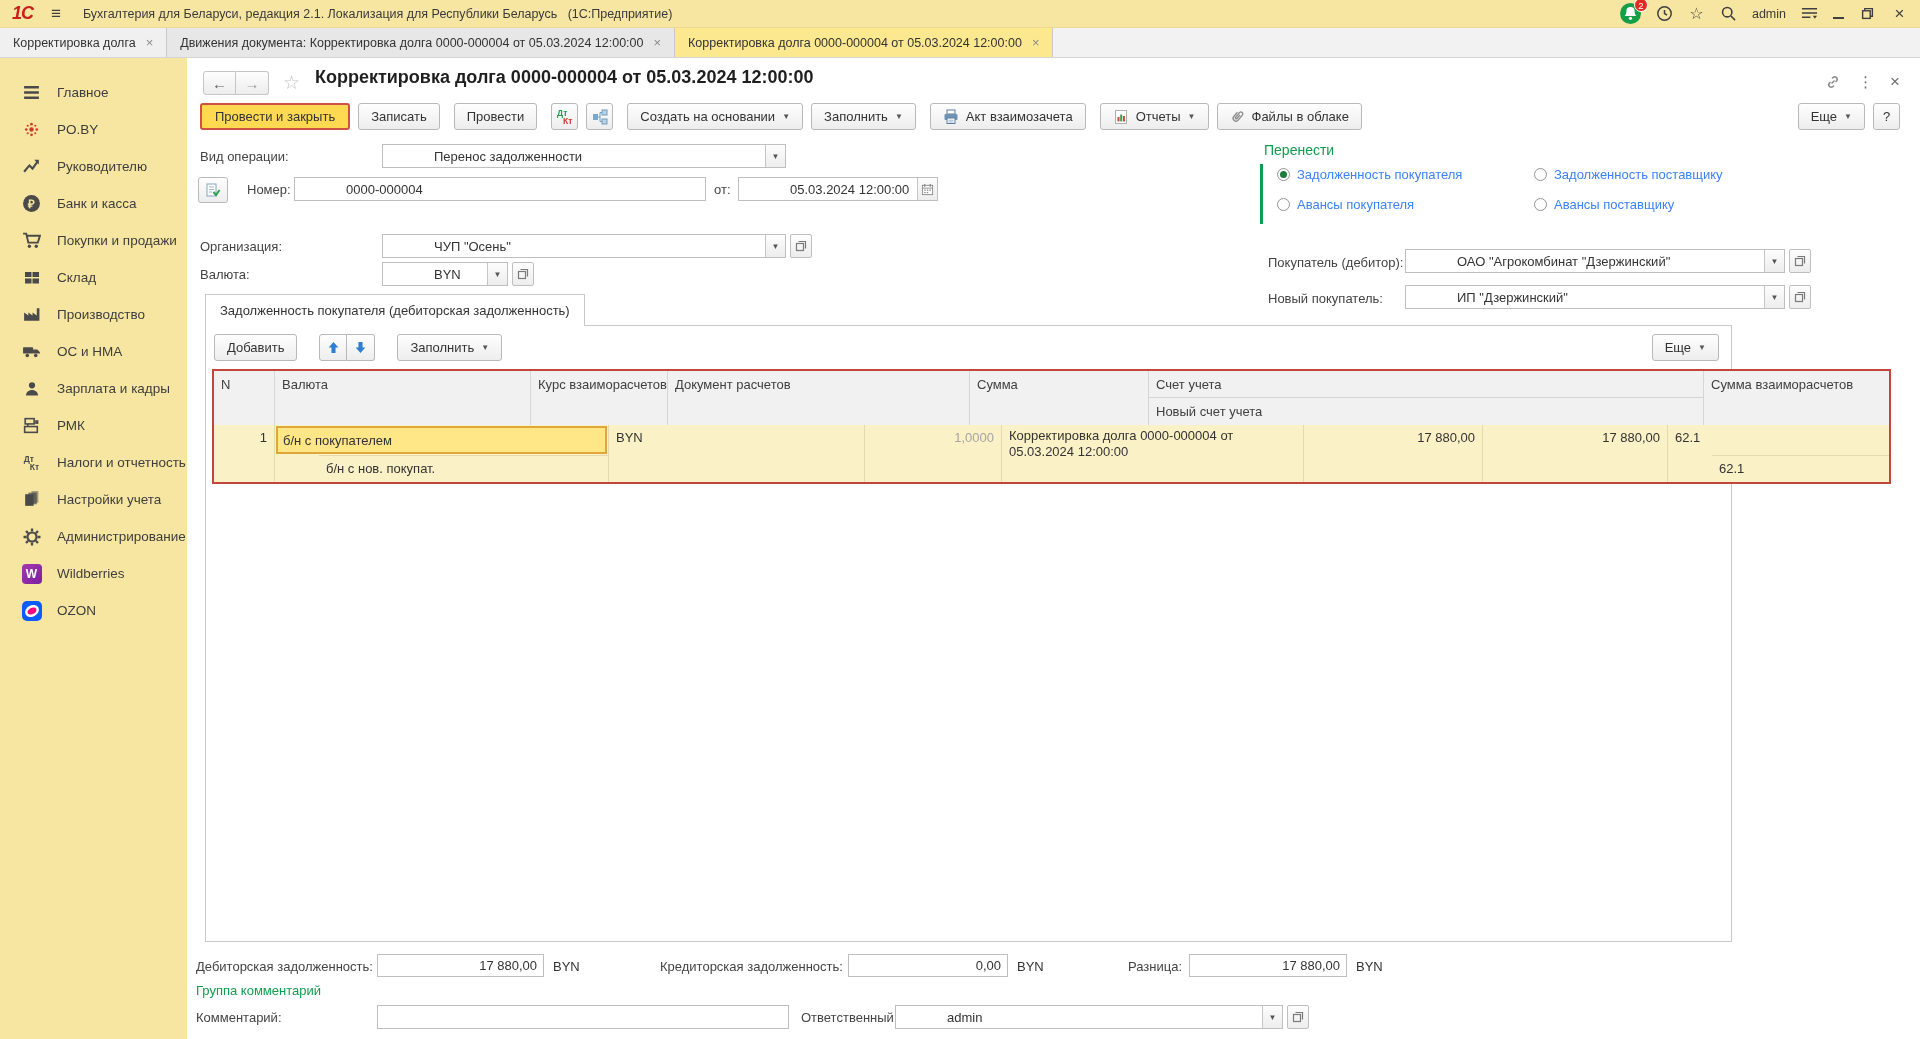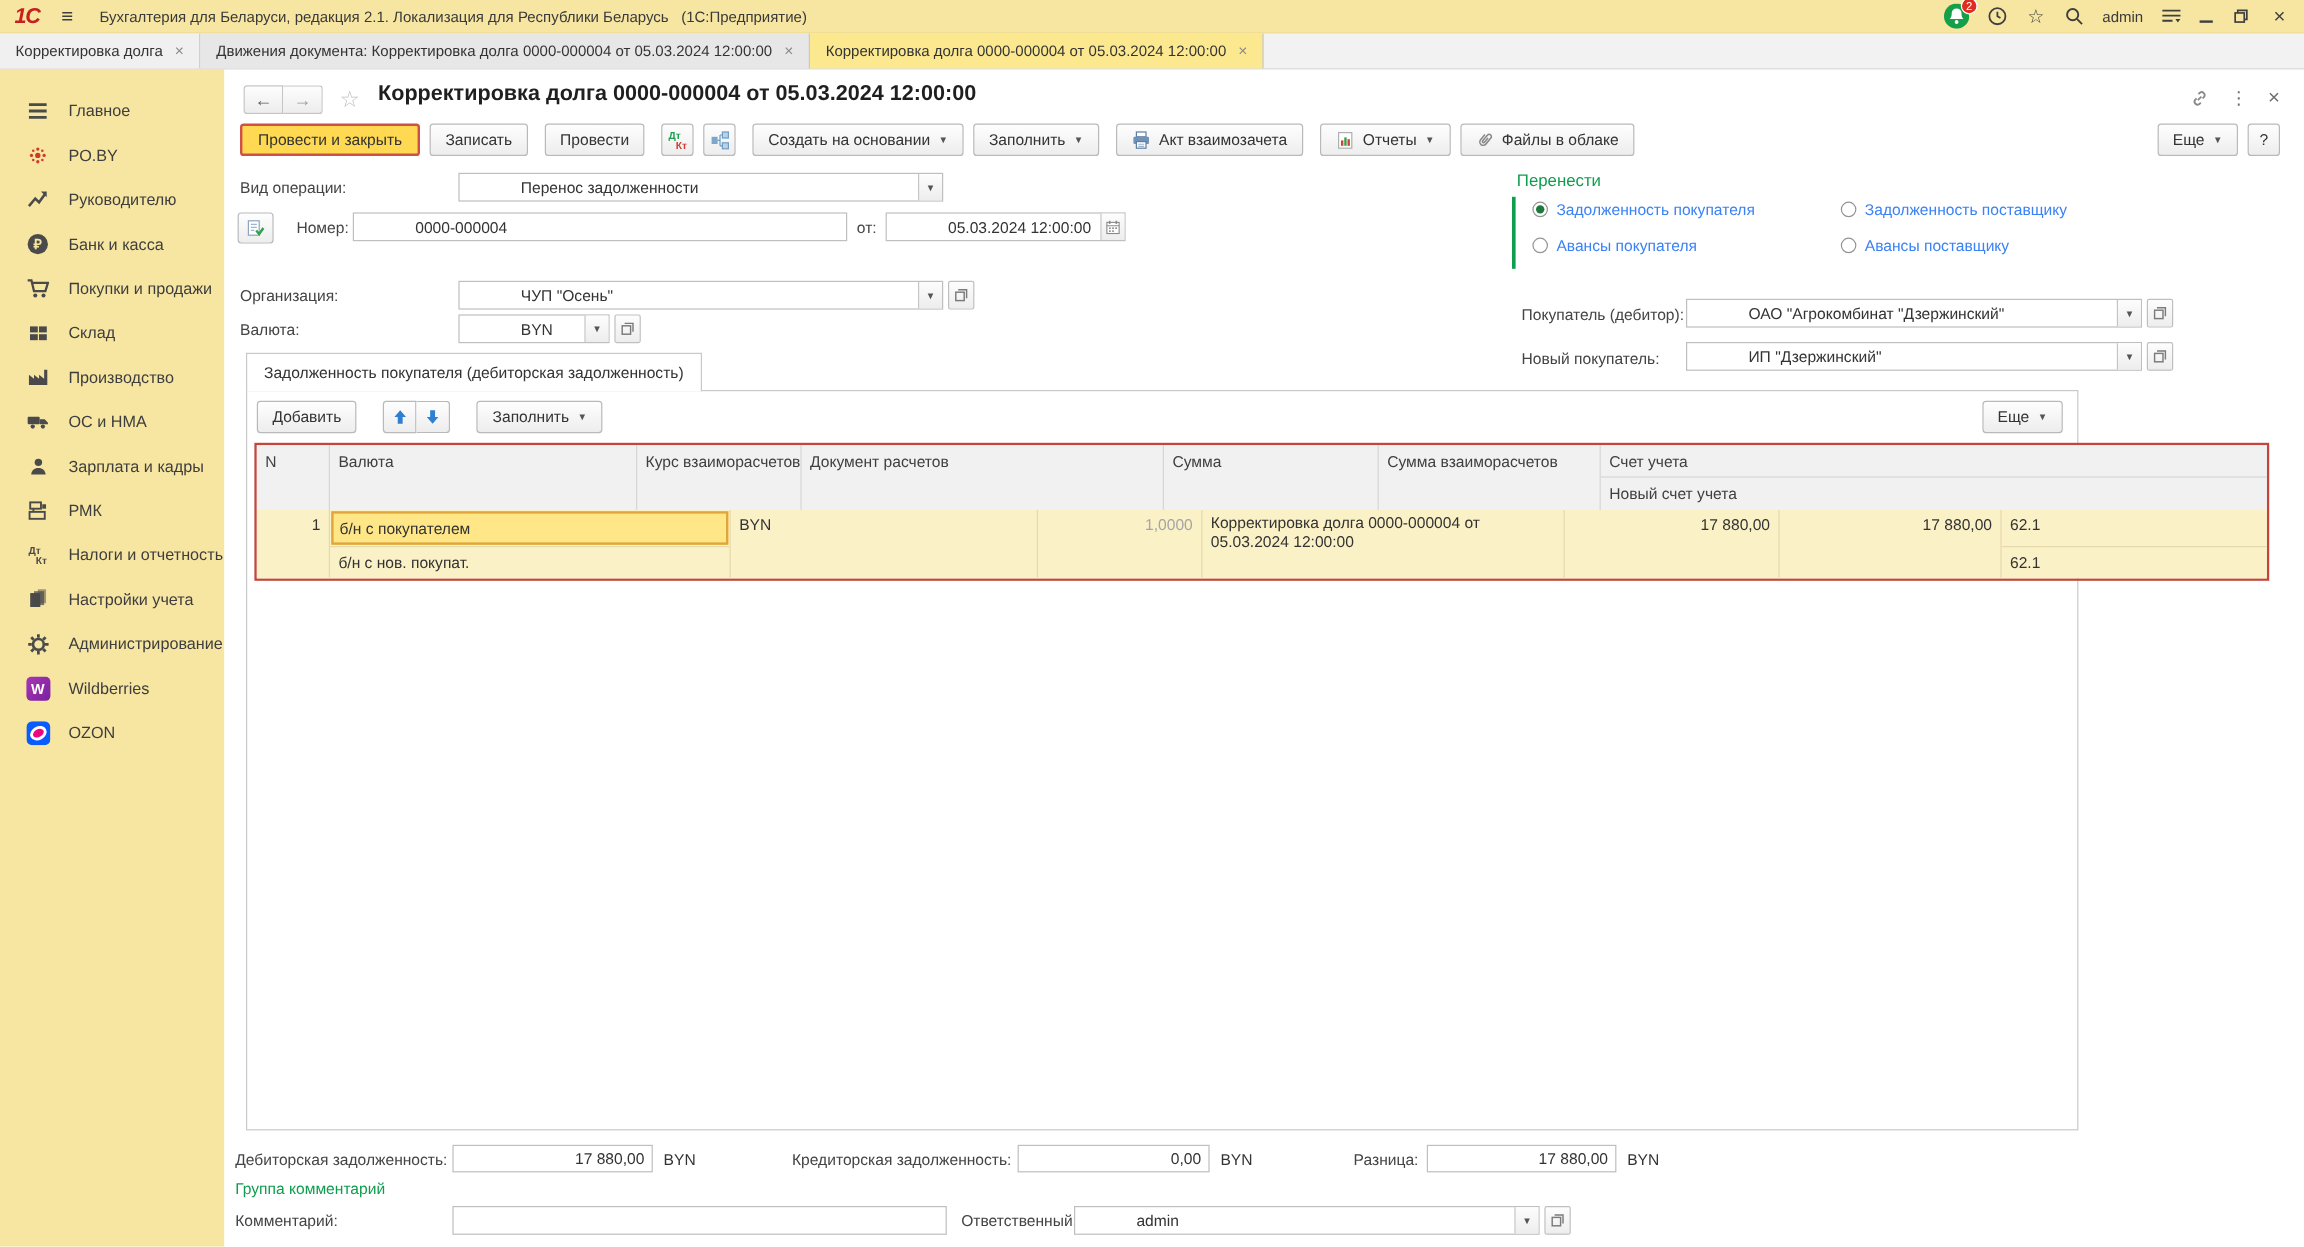--- a/index.html
+++ b/index.html
@@ -87,21 +87,21 @@
   .tcol { border-right:1px solid #d6d6d6; overflow:hidden; }
   .tcol:last-child { border-right:none; }
   .hcell { height:27px; display:flex; align-items:center; padding:0 7px; color:#3f3f3f; white-space:nowrap; }
   .hsplit { border-bottom:1px solid #d6d6d6; }
   .tbody { display:flex; background:#fbf1c6; height:57px; }
   .dcol { border-right:1px solid #e4daae; overflow:hidden; }
   .dcol:last-child { border-right:none; }
   .dcell { padding:5px 7px; white-space:nowrap; }
   .num { text-align:right; }
   .sel-cell { margin:1px; height:28px; background:#ffe687; border:2px solid #e0a63c; display:flex; align-items:center; padding:0 5px; white-space:nowrap; }
-  .sub-cell { height:26px; border-top:1px solid #e4daae; display:flex; align-items:center; padding:0 7px; white-space:nowrap; }
+  .sub-cell { height:26px; border-top:1px solid #e4daae; display:flex; align-items:center; padding:0 7px; white-space:nowrap;margin-left:44px; }
   .rate-txt { color:#a5a5a5; }
   .doc-2line { padding:3px 7px; line-height:1.25; white-space:normal; }
 
   
   .tot-input { position:absolute; height:23px; border:1px solid #bfbfbf; background:#fff; display:flex; align-items:center; justify-content:flex-end; padding:0 6px; font-size:13px; }
   .byn { position:absolute; font-size:13px; color:#333; }
   .group-link { position:absolute; left:9px; top:925px; color:#0e9e4e; font-size:13px; }
 
   svg { display:block; }
 </style>
@@ -554,27 +554,27 @@
           </div>
         <div class="tcol" style="width:137px;">
             <div class="hcell">Курс взаиморасчетов</div>
           </div>
         <div class="tcol" style="width:302px;">
             <div class="hcell">Документ расчетов</div>
           </div>
         <div class="tcol" style="width:179px;">
             <div class="hcell">Сумма</div>
           </div>
-        <div class="tcol" style="width:185px;">
-            <div class="hcell">Сумма взаиморасчетов</div>
-          </div>
         <div class="tcol" style="flex:1;">
           <div class="hcell hsplit">Счет учета</div>
           <div class="hcell">Новый счет учета</div>
         </div>
+        <div class="tcol" style="width:185px;">
+            <div class="hcell">Сумма взаиморасчетов</div>
+          </div>
       </div>
       <div class="tbody">
         <div class="dcol num" style="width:61px;">
             <div class="dcell num">1</div>
           </div>
         <div class="dcol" style="width:334px;">
           <div class="sel-cell">б/н с покупателем</div>
           <div class="sub-cell">б/н с нов. покупат.</div>
         </div>
         <div class="dcol" style="width:256px;">

